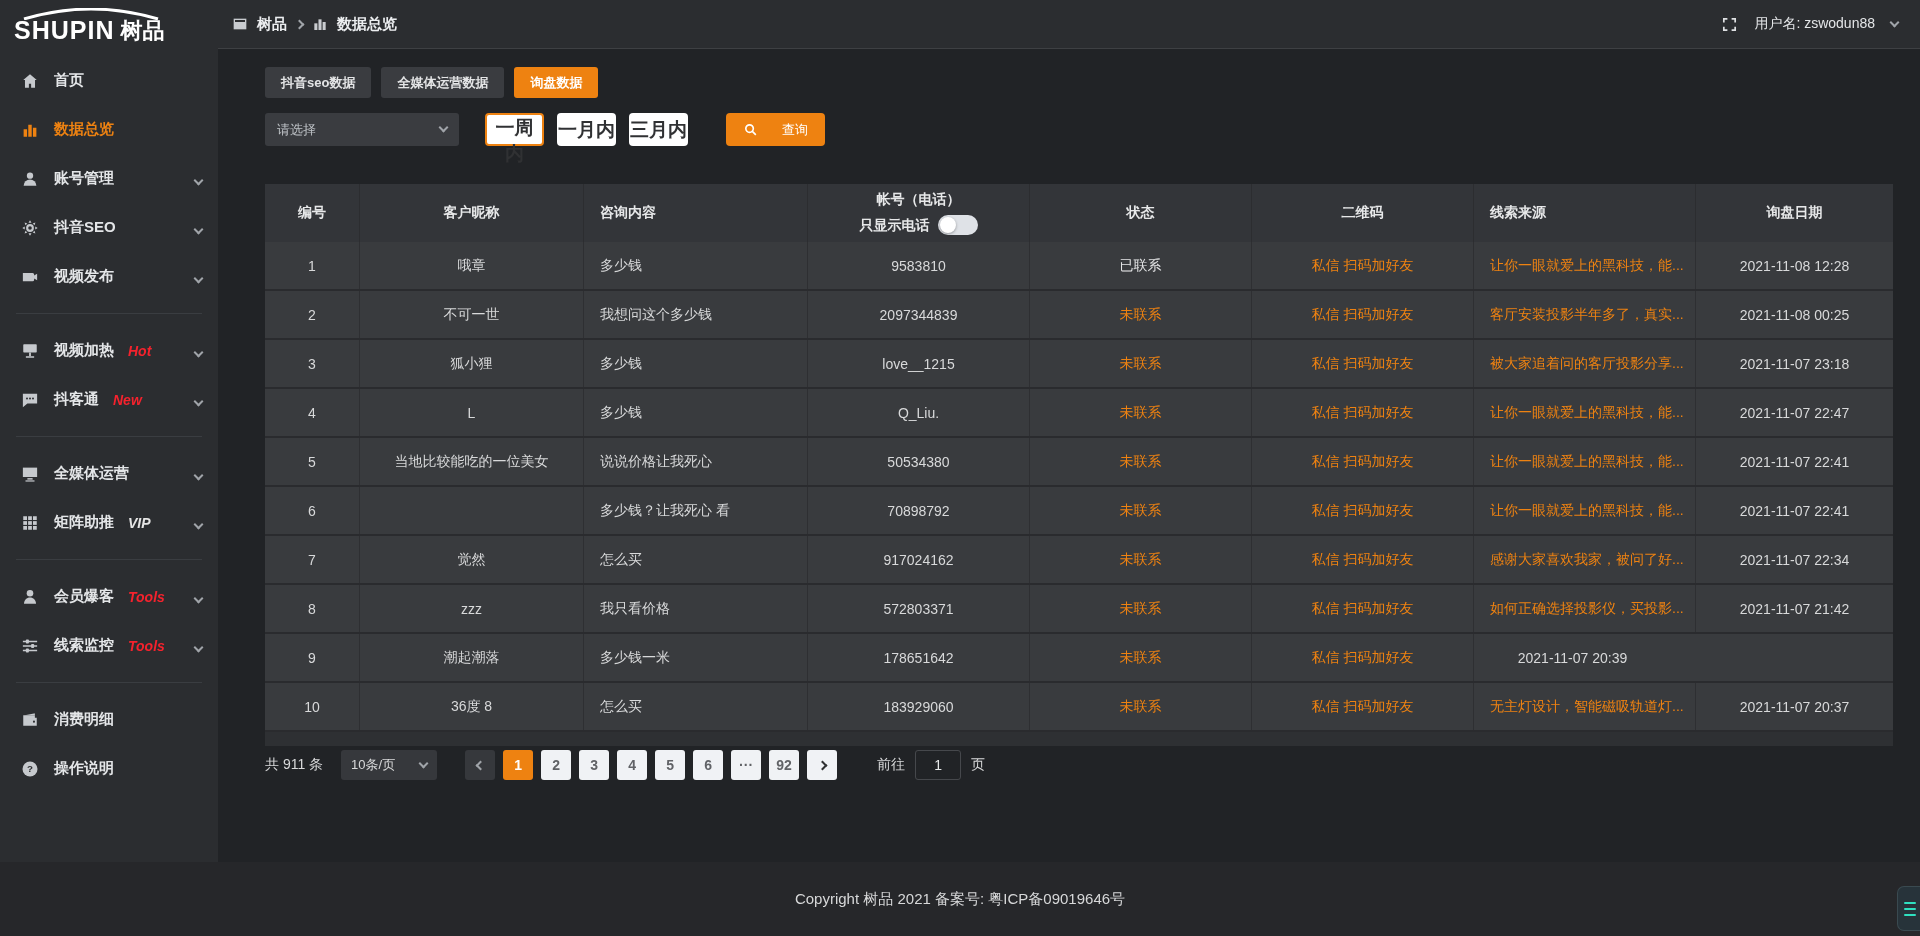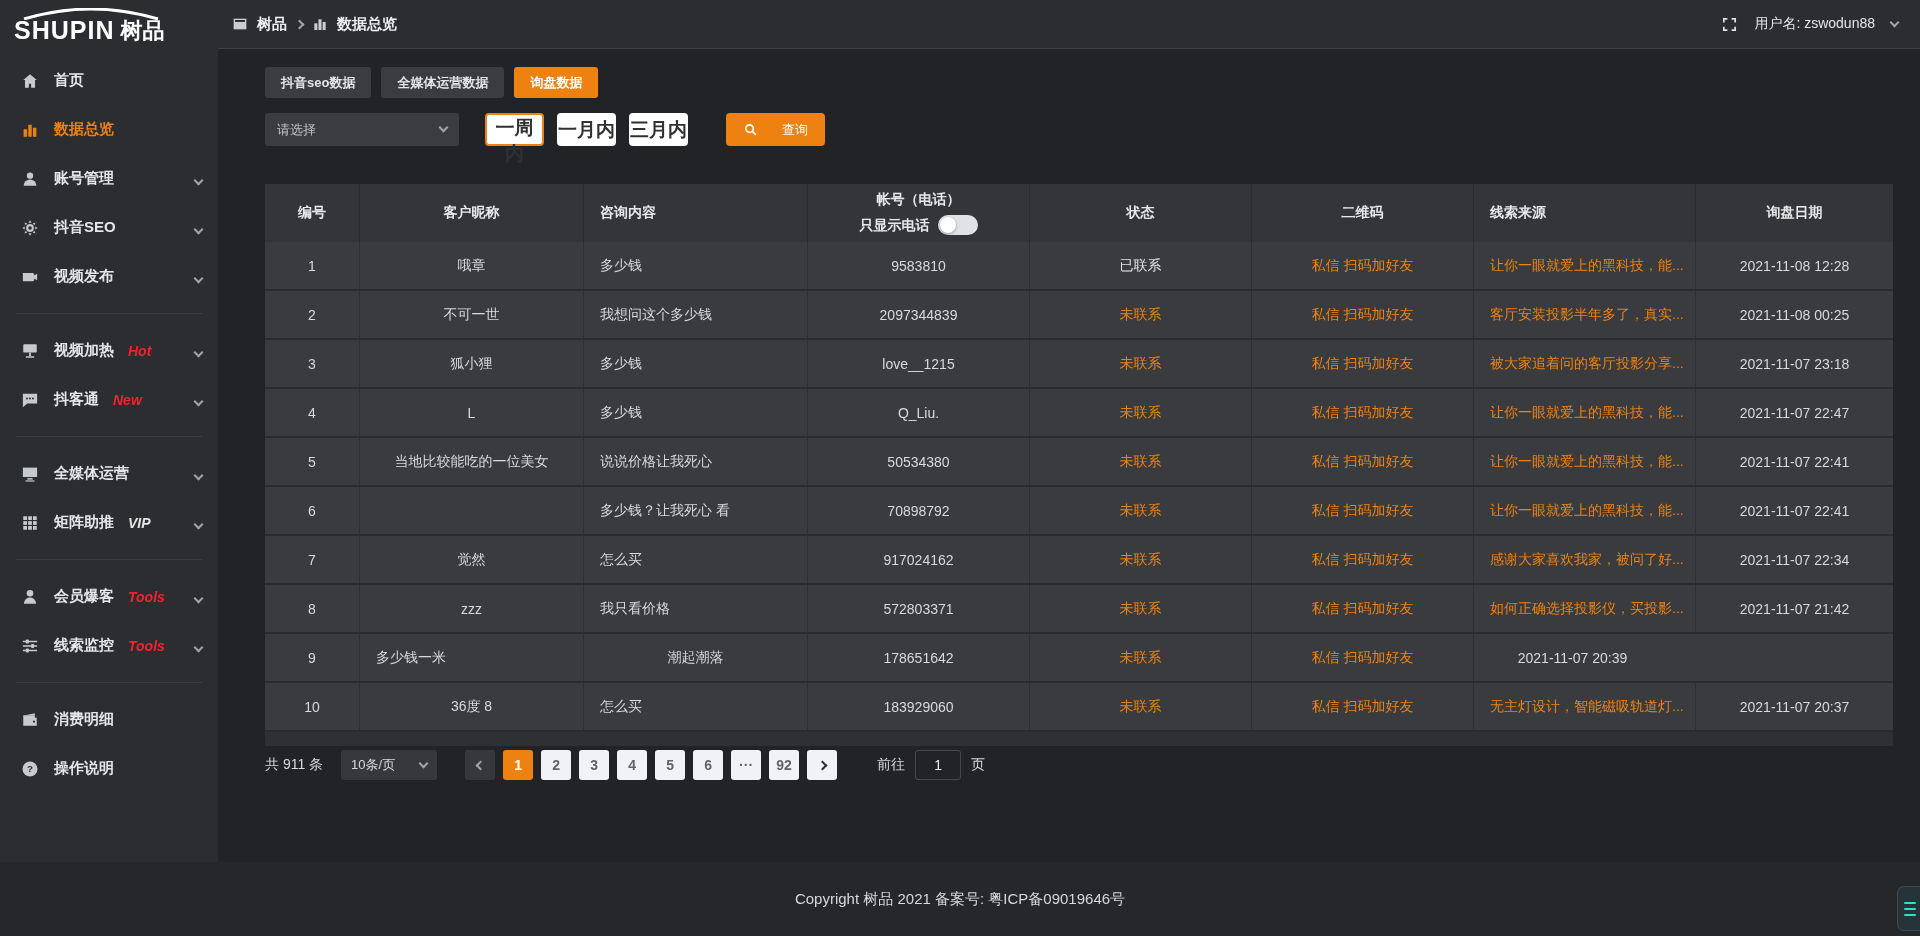--- a/index.html
+++ b/index.html
@@ -420,22 +420,22 @@
             <div class="td c1">zzz</div>
             <div class="td c2">我只看价格</div>
             <div class="td c3">572803371</div>
             <div class="td c4 st-pending">未联系</div>
             <div class="td c5 orange">私信 扫码加好友</div>
             <div class="td c6 orange">如何正确选择投影仪，买投影...</div>
             <div class="td c7">2021-11-07 21:42</div>
           </div>
           <div class="tr">
             <div class="td c0">9</div>
+            <div class="td c1">潮起潮落</div>
             <div class="td c2">多少钱一米</div>
-            <div class="td c1">潮起潮落</div>
             <div class="td c3">178651642</div>
             <div class="td c4 st-pending">未联系</div>
             <div class="td c5 orange">私信 扫码加好友</div>
             <div class="td c7">2021-11-07 20:39</div>
           </div>
           <div class="tr">
             <div class="td c0">10</div>
             <div class="td c1">36度 8</div>
             <div class="td c2">怎么买</div>
             <div class="td c3">183929060</div>

